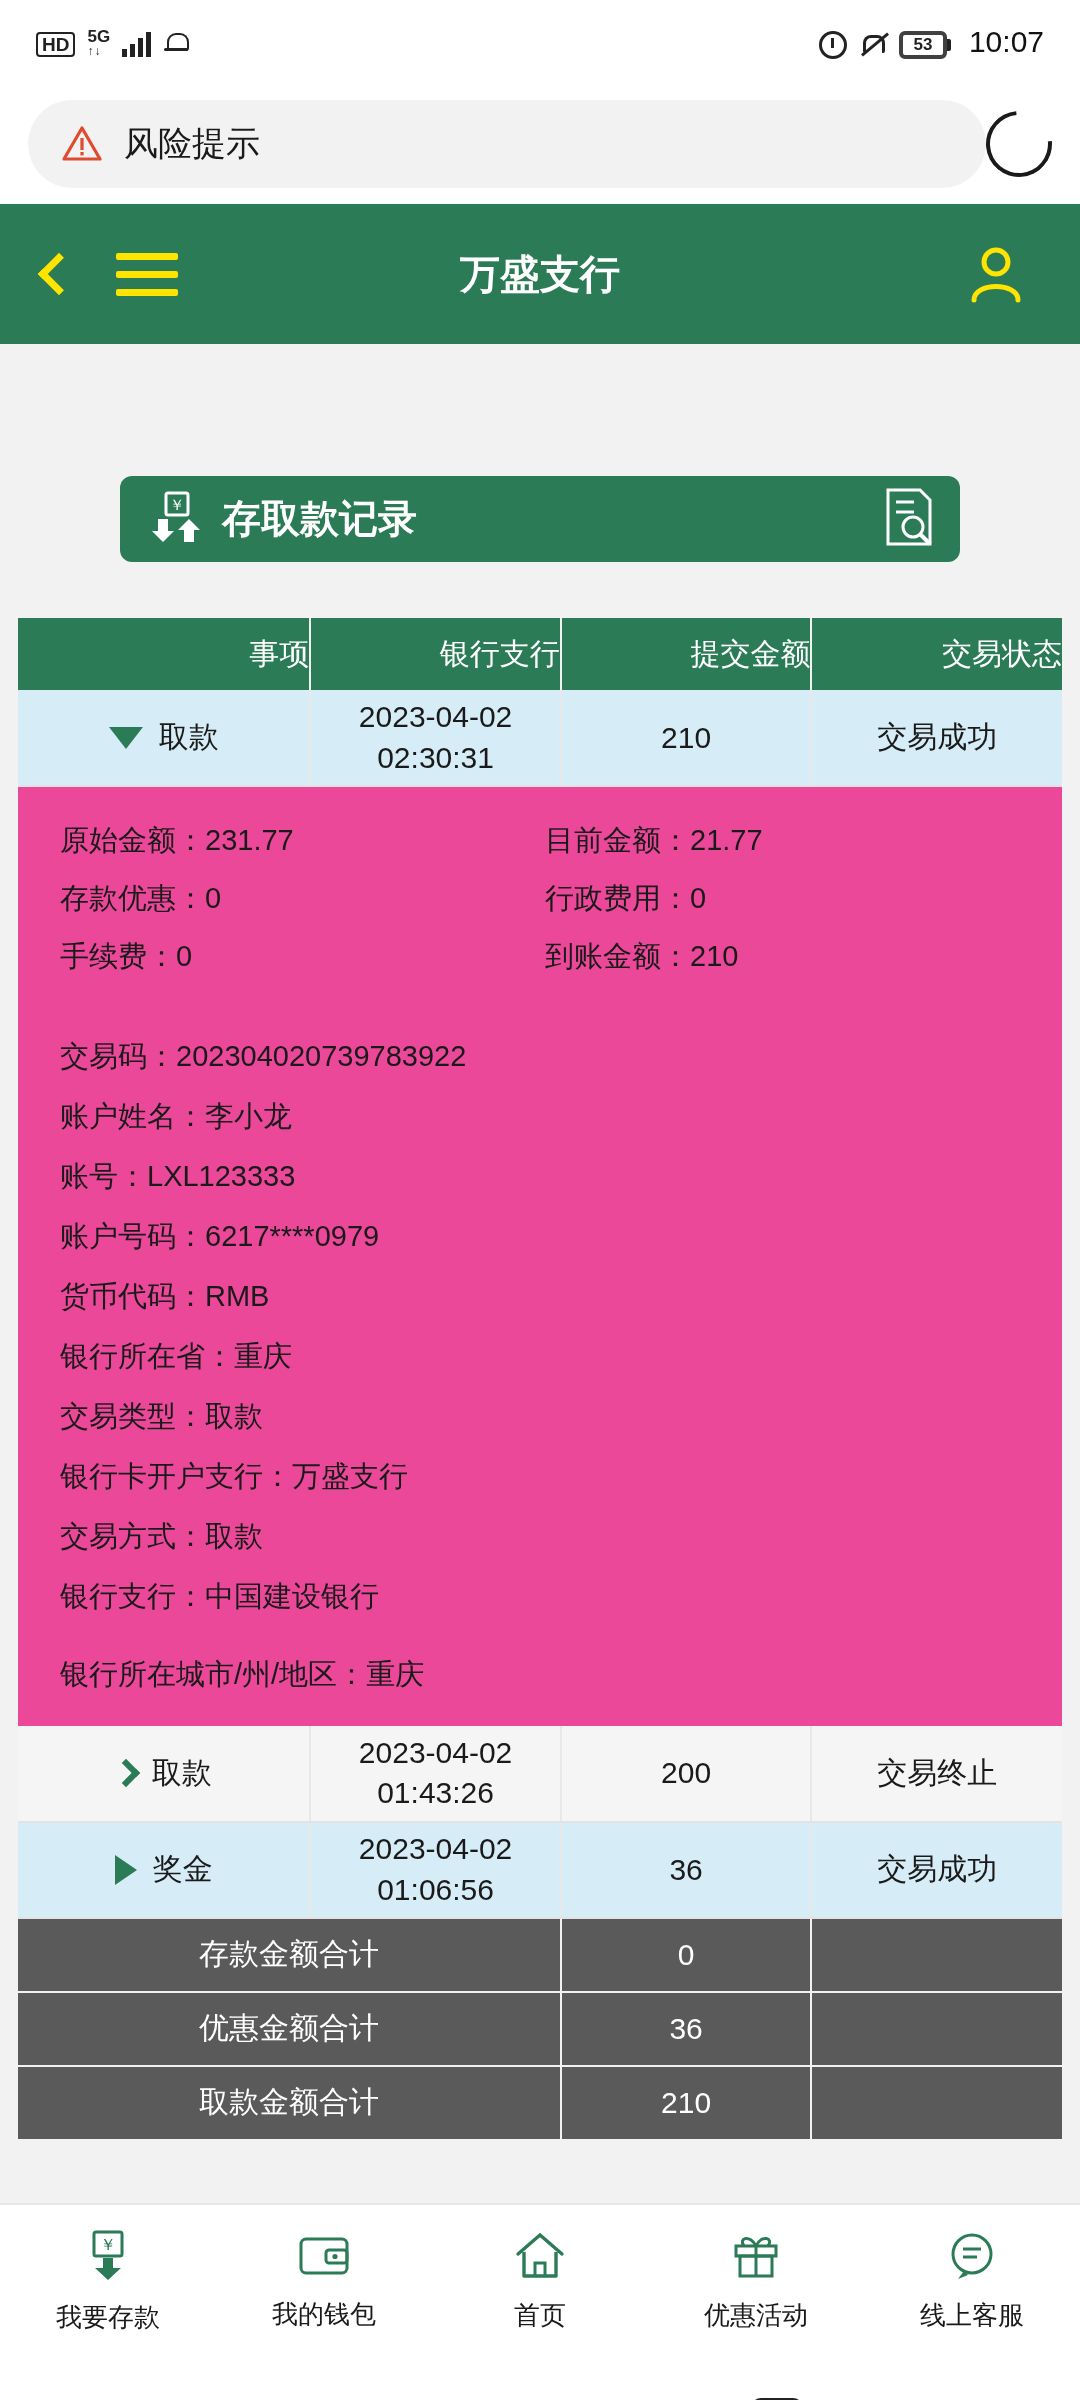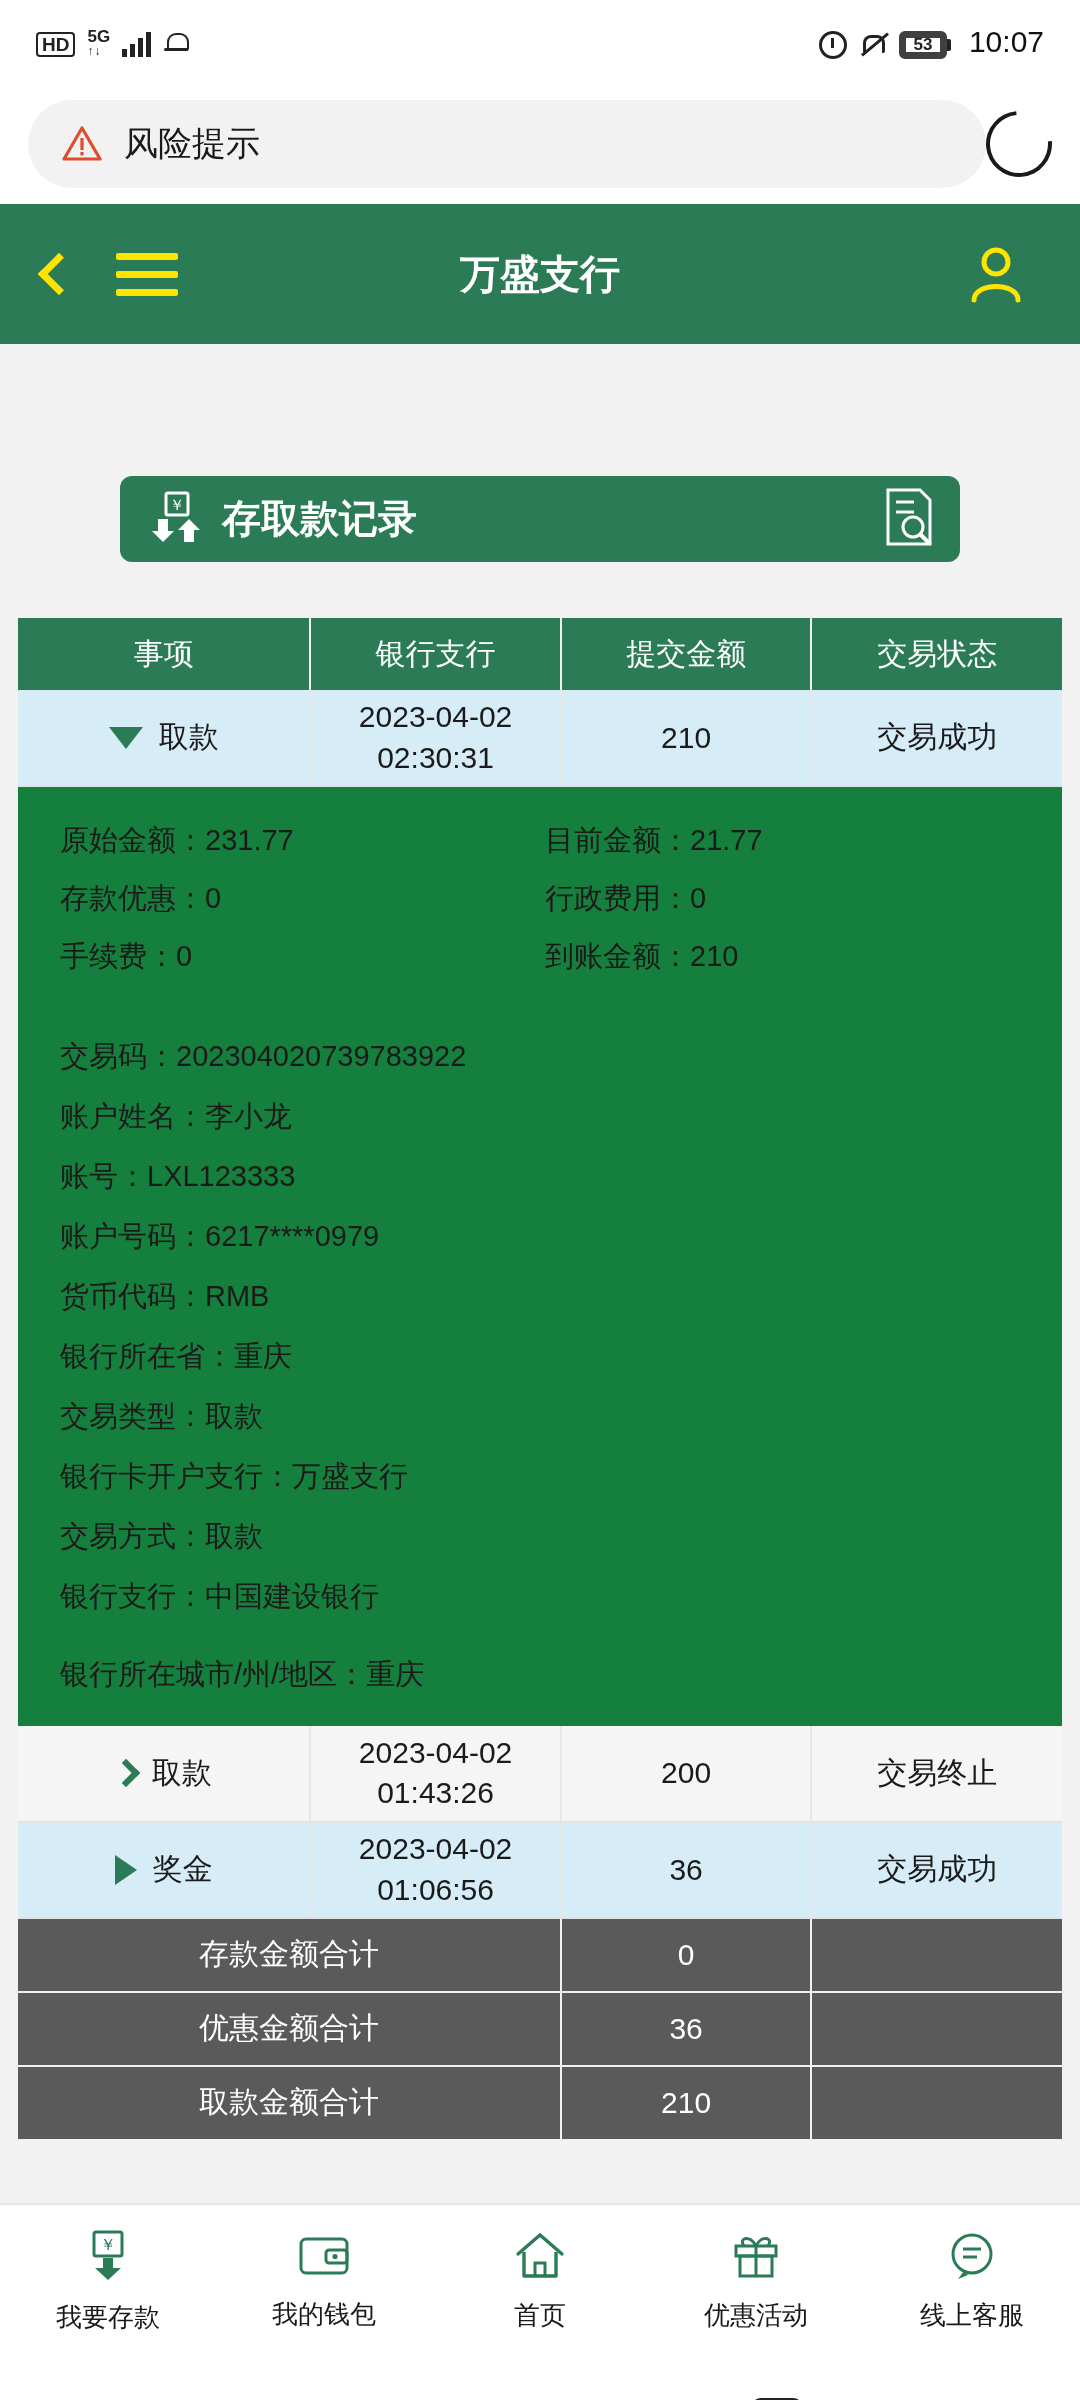--- a/index.html
+++ b/index.html
@@ -59,21 +59,21 @@
     border:3px solid #222; border-radius:8px 8px 2px 2px; border-bottom:none;
   }
   .mute::after {
     content:""; position:absolute; left:-1px; top:12px; width:34px; height:3px;
     background:#222; transform: rotate(-40deg); transform-origin: center;
   }
   .battery {
     display:flex; align-items:center;
   }
   .battery .body {
-    width: 48px; height: 28px; border: 7px solid #404040; border-radius: 6px;
+    width: 48px; height: 28px; border: 4px solid #404040; border-radius: 6px;
     display:flex; align-items:center; justify-content:center;
     font-size: 17px; font-weight: bold; color:#222;
   }
   .battery .tip { width:4px; height:12px; background:#222; border-radius:0 2px 2px 0; }
   .clock { font-size: 30px; color: #111; margin-left: 6px; }
 
   
   .browserbar {
     height: 120px;
     display: flex;
@@ -146,21 +146,21 @@
 
   .table-wrap { margin-top: 56px; padding: 0 18px 0 18px; }
   table { width: 100%; border-collapse: collapse; table-layout: fixed; }
 
   thead th {
     background: #2a7b56;
     color: #ffffff;
     font-size: 30px;
     font-weight: normal;
     height: 72px;
-    text-align: center;
+    text-align: right;
     border-right: 2px solid #f2f2f2;
   }
   thead th:last-child { border-right: none; }
 
   tr.txrow td {
     height: 96px;
     font-size: 30px;
     text-align: center;
     color: #1a1a1a;
     border-bottom: 2px solid #e3e3e3;
@@ -189,21 +189,21 @@
   .chev-right {
     width: 20px; height: 20px;
     border-top: 6px solid #2a7b56;
     border-right: 6px solid #2a7b56;
     transform: rotate(45deg);
   }
 
   
   .detail-cell { background: #ffffff; padding: 0; }
   .detail {
-    background: #15803d;
+    background: #ec4899;
     padding: 34px 42px 30px 42px;
   }
   .d-grid {
     display: grid;
     grid-template-columns: 1fr 1fr;
     row-gap: 18px;
     column-gap: 10px;
     font-size: 29px;
     color: #1a1a1a;
     text-align: left;

